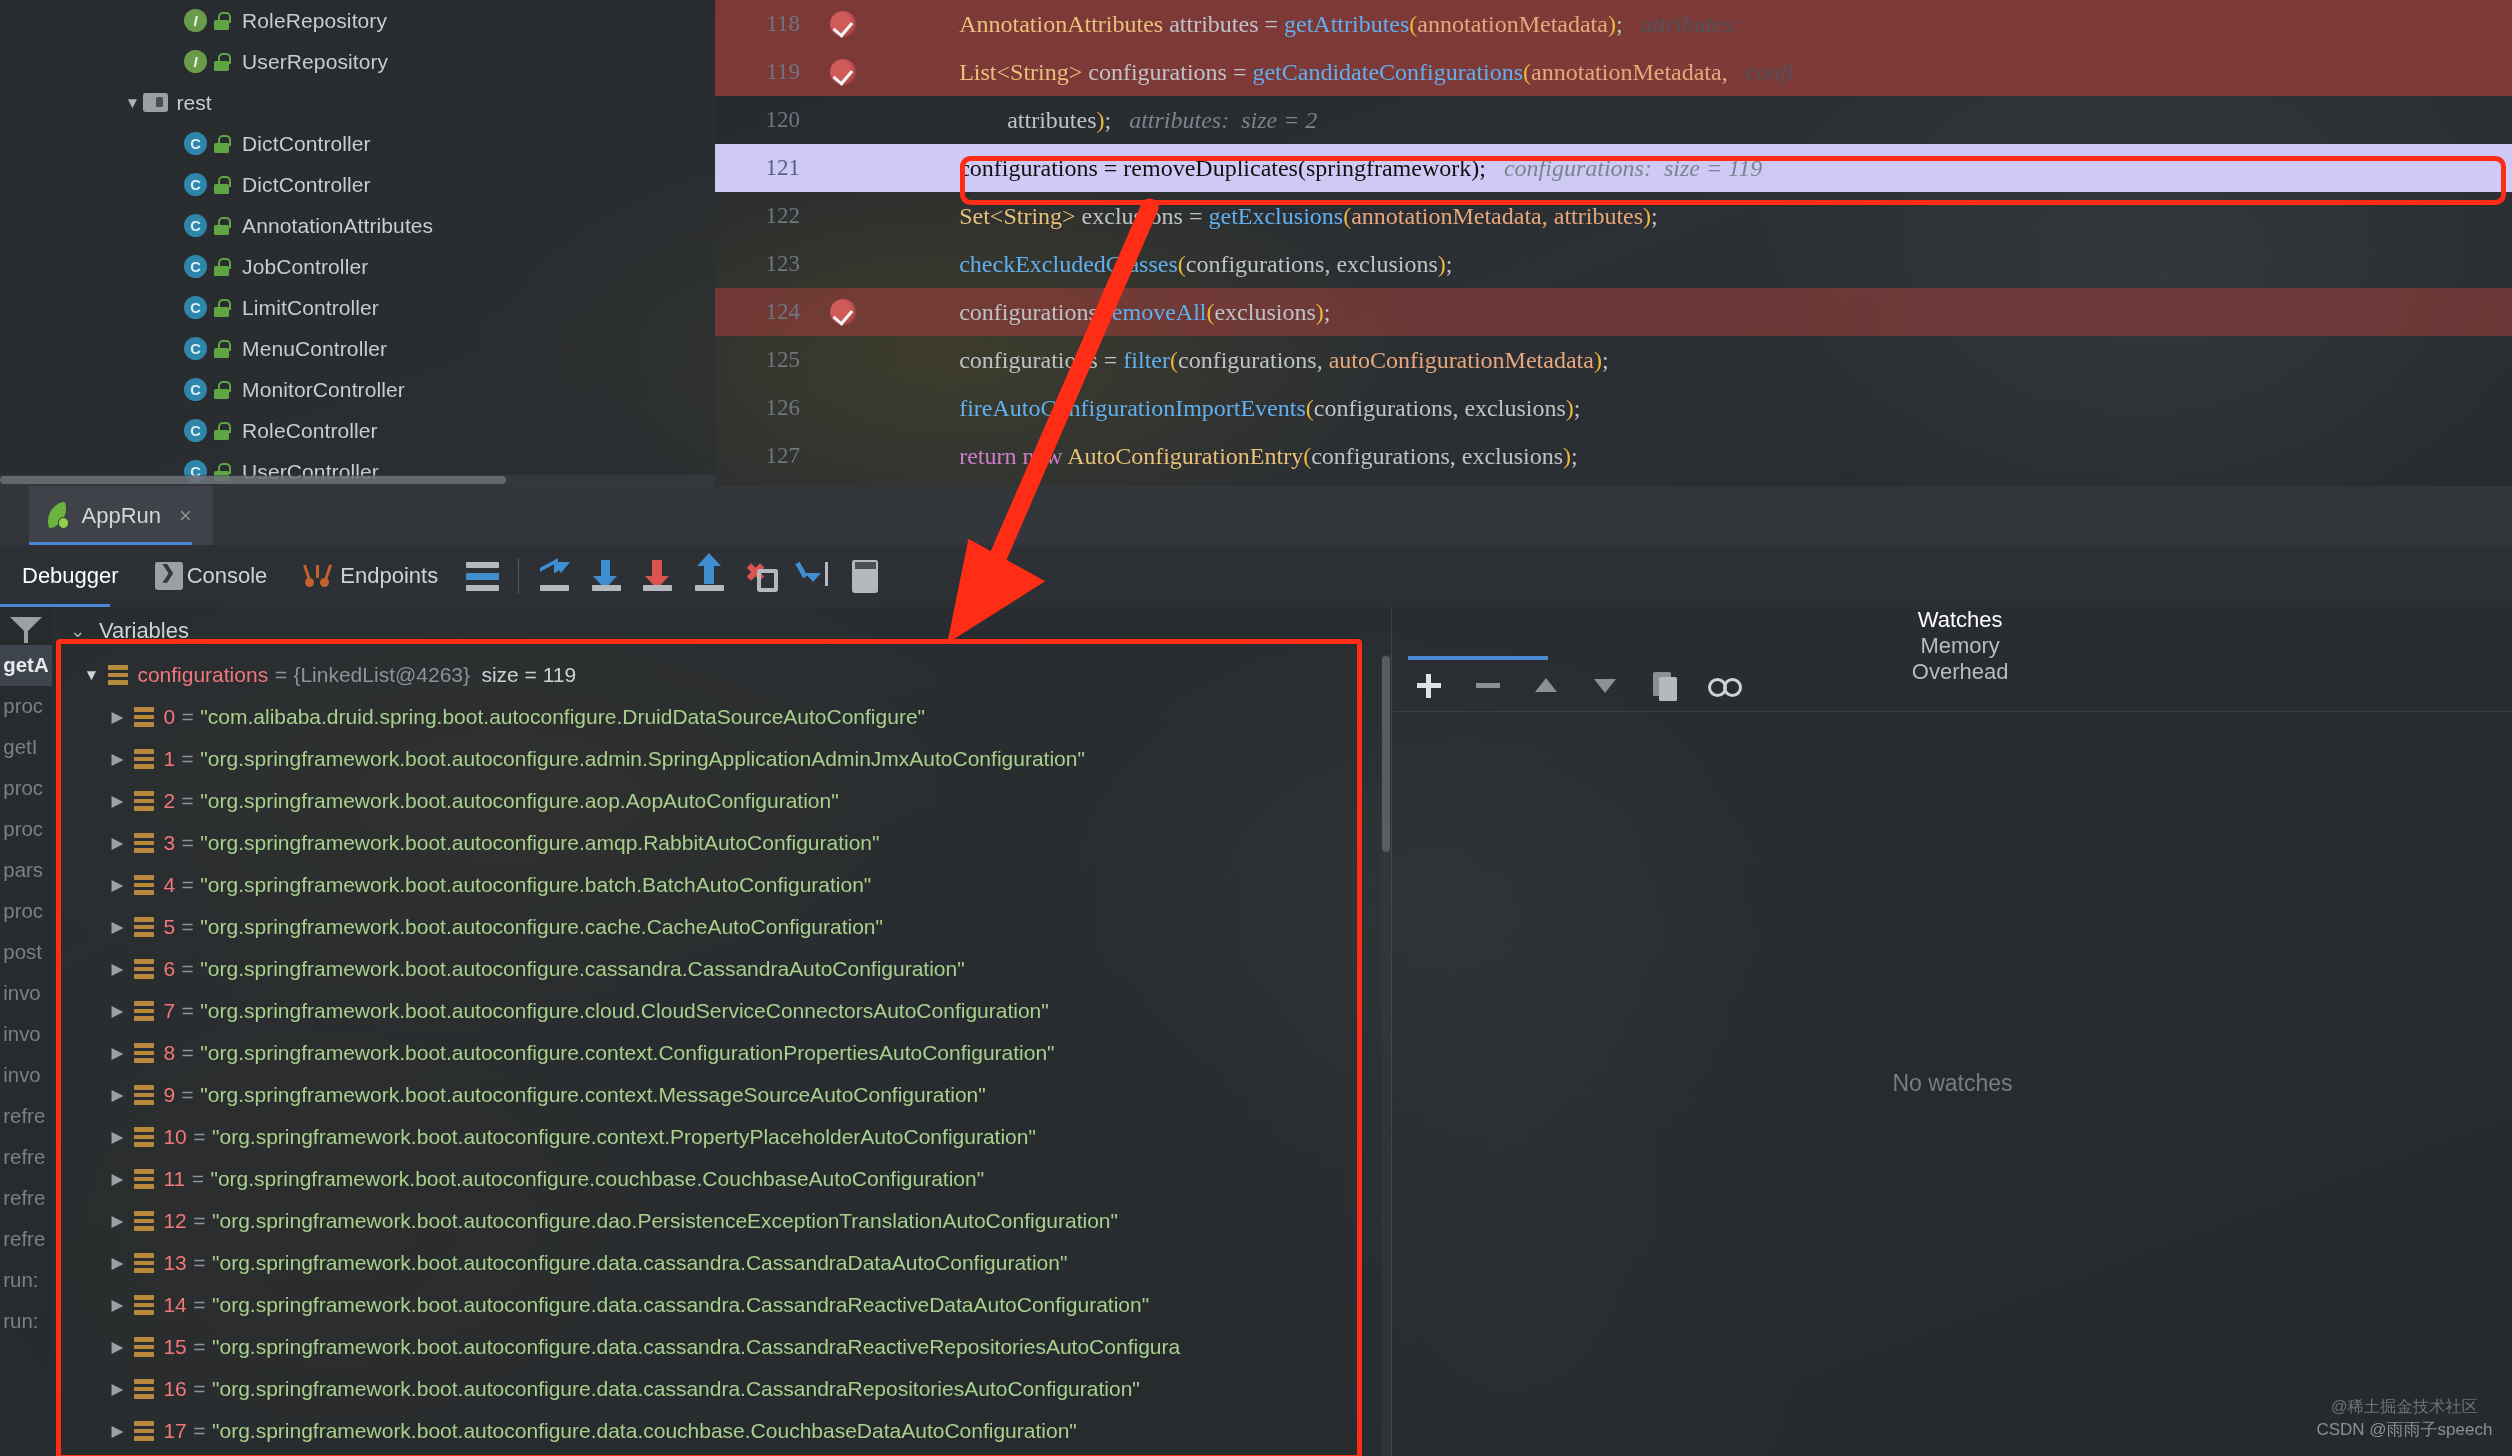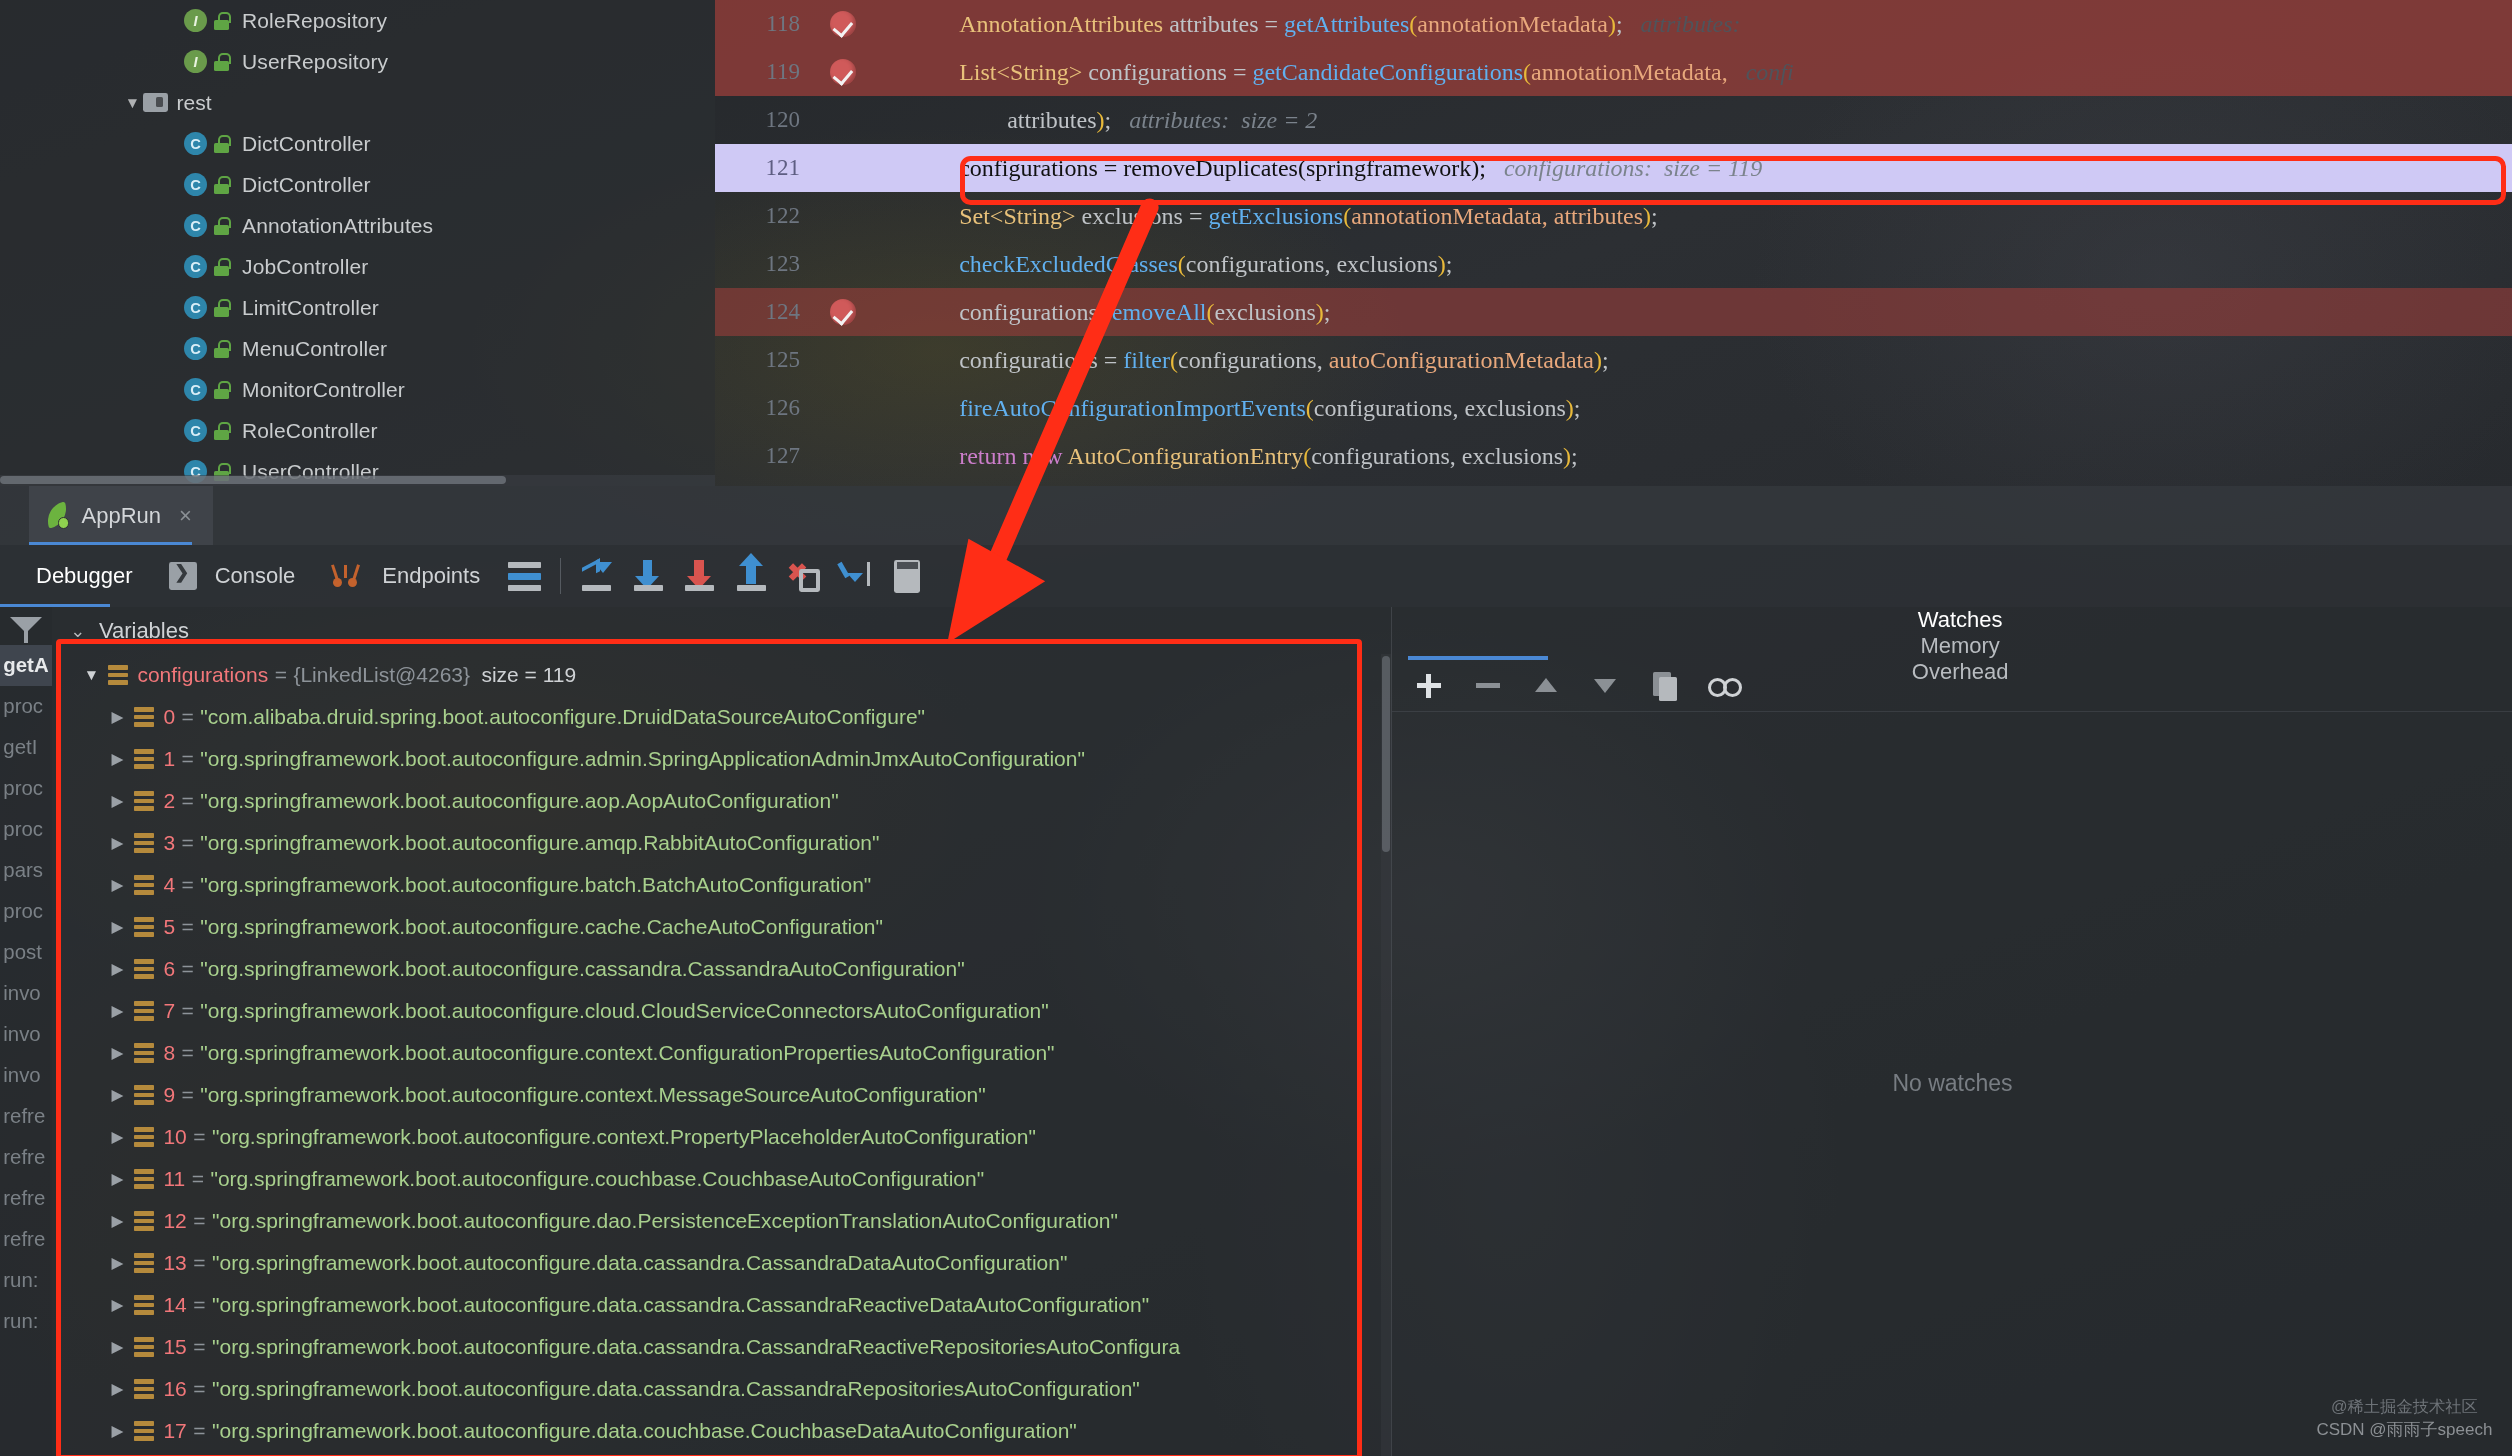--- a/index.html
+++ b/index.html
@@ -130,21 +130,21 @@
   .runtab .xclose{ margin-left:18px; color:#8b9095; font-size:22px; }
   .tab-underline{ position:absolute;left:29px;top:56px;width:163px;height:3.3px;background:#4a88d4; }
 
   .dbgbar{
     position:absolute; left:0; top:59px; width:2512px; height:62px;
     background:rgba(47,50,55,.62);
     display:flex; align-items:center;
   }
   .dbgtab{ font-size:22px; color:#cfd2d5; padding:0 18px; display:flex; align-items:center; }
   .dbgtab.active{ color:#ffffff; }
-  .dbgtab .lbl{ margin-left:18px; }
+  .dbgtab .lbl{ margin-left:4px; }
   .dbg-underline{ position:absolute;left:0;top:118px;width:110px;height:3.3px;background:#4a88d4; }
   .dbg-sep{ width:0.8px;height:36px;background:#555a60;margin:0 9.8px; }
 
   .ic{ width:42px;height:42px;display:inline-block;position:relative;flex:0 0 42px;margin:0 4.9px; }
   .console-ic{
     width:28px;height:28px;flex:0 0 28px;background:#9aa0a6;border-radius:2.4px;position:relative;
   }
   .console-ic:after{
     content:"\276F";position:absolute;left:5.7px;top:-0.8px;color:#35393d;font-size:18px;font-weight:bold;
   }

